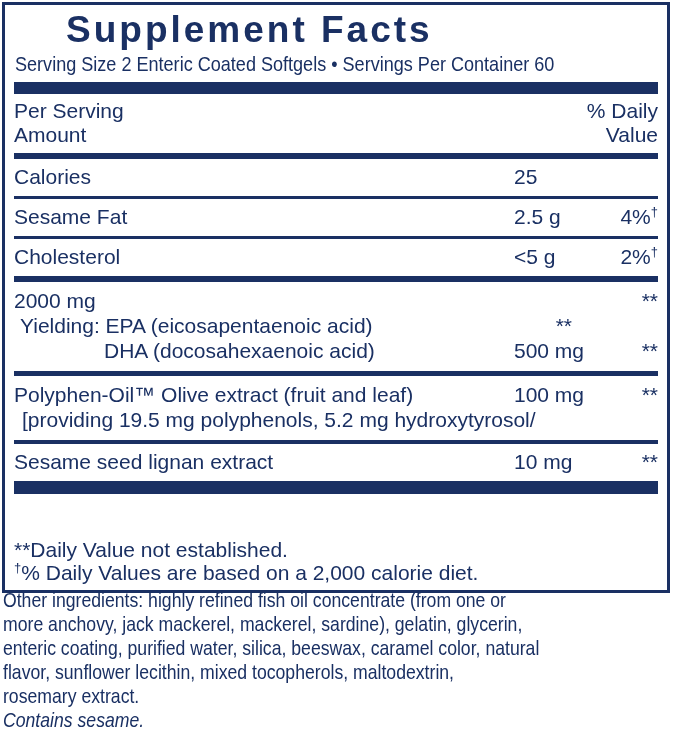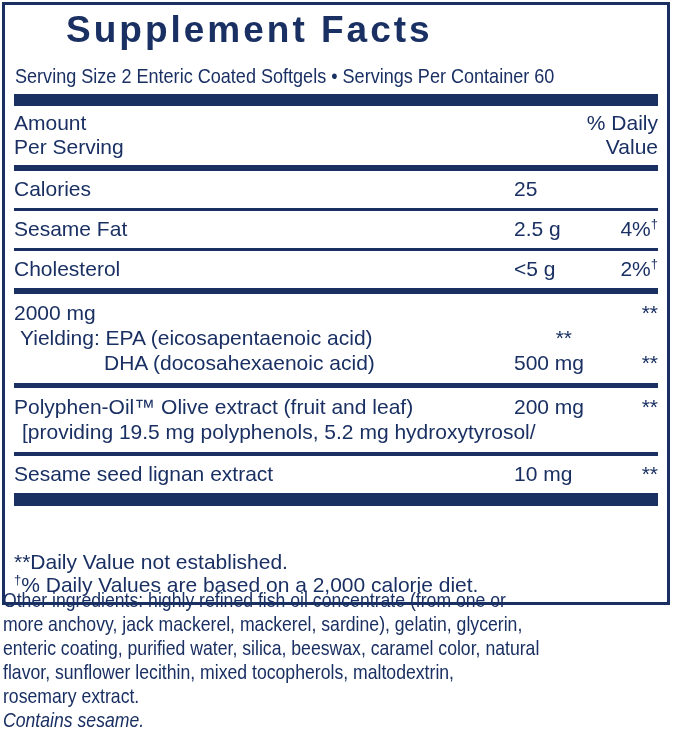--- a/index.html
+++ b/index.html
@@ -17,21 +17,21 @@
     box-sizing: border-box;
     border: 3px solid var(--navy, #1a3063);
     background: #ffffff;
     padding: 0 9px;
   }
   .title {
     font-size: 37px;
     font-weight: bold;
     line-height: 42px;
     letter-spacing: 3px;
-    margin: 4px 0 12px 52px;
+    margin: 4px 0 0 52px;
     white-space: nowrap;
   }
   .serving {
     font-size: 21px;
     line-height: 26px;
     margin: 0 0 5px 1px;
     white-space: nowrap;
     transform: scaleX(0.86);
     transform-origin: 0 50%;
   }
@@ -94,22 +94,22 @@
 <div class="facts-box">
 
   <div class="title">Supplement Facts</div>
 
   <div class="serving">Serving Size 2 Enteric Coated Softgels • Servings Per Container 60</div>
 
   <div class="bar bar-12"></div>
 
   <div class="hdr">
     <div>
+      <div>Per Serving</div>
       <div>Amount</div>
-      <div>Per Serving</div>
     </div>
     <div class="hdr-right">
       <div>% Daily</div>
       <div>Value</div>
     </div>
   </div>
 
   <div class="bar bar-6"></div>
 
   <div class="row">
@@ -150,21 +150,21 @@
       <div class="amt">500 mg</div>
       <div class="dv"><span>**</span></div>
     </div>
   </div>
 
   <div class="bar bar-5"></div>
 
   <div class="section">
     <div class="subrow">
       <div class="name">Polyphen-Oil™ Olive extract (fruit and leaf)</div>
-      <div class="amt">200 mg</div>
+      <div class="amt">100 mg</div>
       <div class="dv"><span>**</span></div>
     </div>
     <div class="detail">[providing 19.5 mg polyphenols, 5.2 mg hydroxytyrosol/</div>
   </div>
 
   <div class="bar bar-4"></div>
 
   <div class="row">
     <div class="name">Sesame seed lignan extract</div>
     <div class="amt">10 mg</div>

